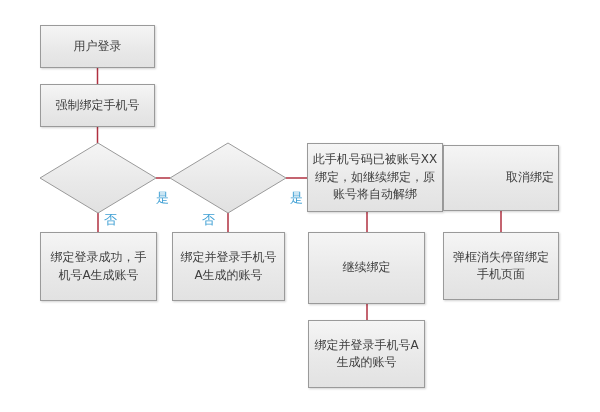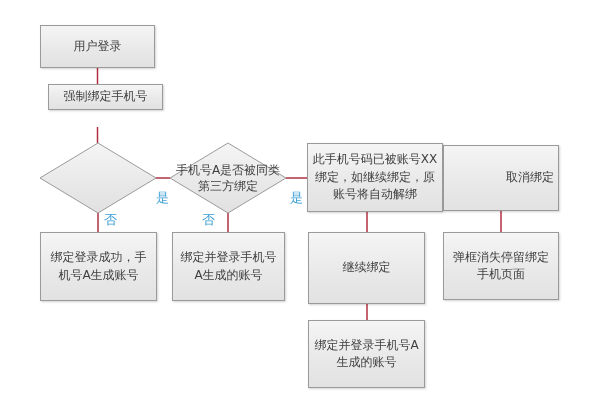--- a/index.html
+++ b/index.html
@@ -67,21 +67,21 @@
     <line x1="367" y1="301" x2="367" y2="320" stroke="#b03040" stroke-width="1.5"></line>
 
     <polygon points="40,178 98,143 156,178 98,213" fill="url(#shapeGrad)" stroke="#9a9a9a" stroke-width="1"></polygon>
     <polygon points="170,178 228,143 286,178 228,213" fill="url(#shapeGrad)" stroke="#9a9a9a" stroke-width="1"></polygon>
   </svg>
 
   <div class="node" style="left:40px; top:25px; width:115px; height:43px;">
     <span>用户登录</span>
   </div>
 
-  <div class="node" style="left:48px; top:84px; width:115px; height:26px;">
+  <div class="node" style="left:40px; top:84px; width:115px; height:43px;">
     <span>强制绑定手机号</span>
   </div>
 
   <div class="node" style="left:307px; top:143px; width:136px; height:69px;">
     <span>此手机号码已被账号XX绑定，如继续绑定，原账号将自动解绑</span>
   </div>
 
   <div class="node" style="left:443px; top:145px; width:116px; height:66px;justify-content:flex-end;">
     <span>取消绑定</span>
   </div>
@@ -100,22 +100,19 @@
 
   <div class="node" style="left:443px; top:232px; width:116px; height:68px;text-align:center;">
     <span>弹框消失停留绑定手机页面</span>
   </div>
 
   <div class="node" style="left:308px; top:320px; width:117px; height:68px;">
     <span>绑定并登录手机号A生成的账号</span>
   </div>
 
 
-  <div class="diamond-text" style="left:172px; top:156px; width:112px; height:44px;">
-    <span>手机号A是否被同类第三方绑定</span>
-  </div>
 
   <span class="edge-label" style="left:156px; top:189px;">是</span>
   <span class="edge-label" style="left:104px; top:211px;">否</span>
   <span class="edge-label" style="left:290px; top:189px;">是</span>
   <span class="edge-label" style="left:202px; top:211px;">否</span>
 
 </div>
 
 </body></html>

